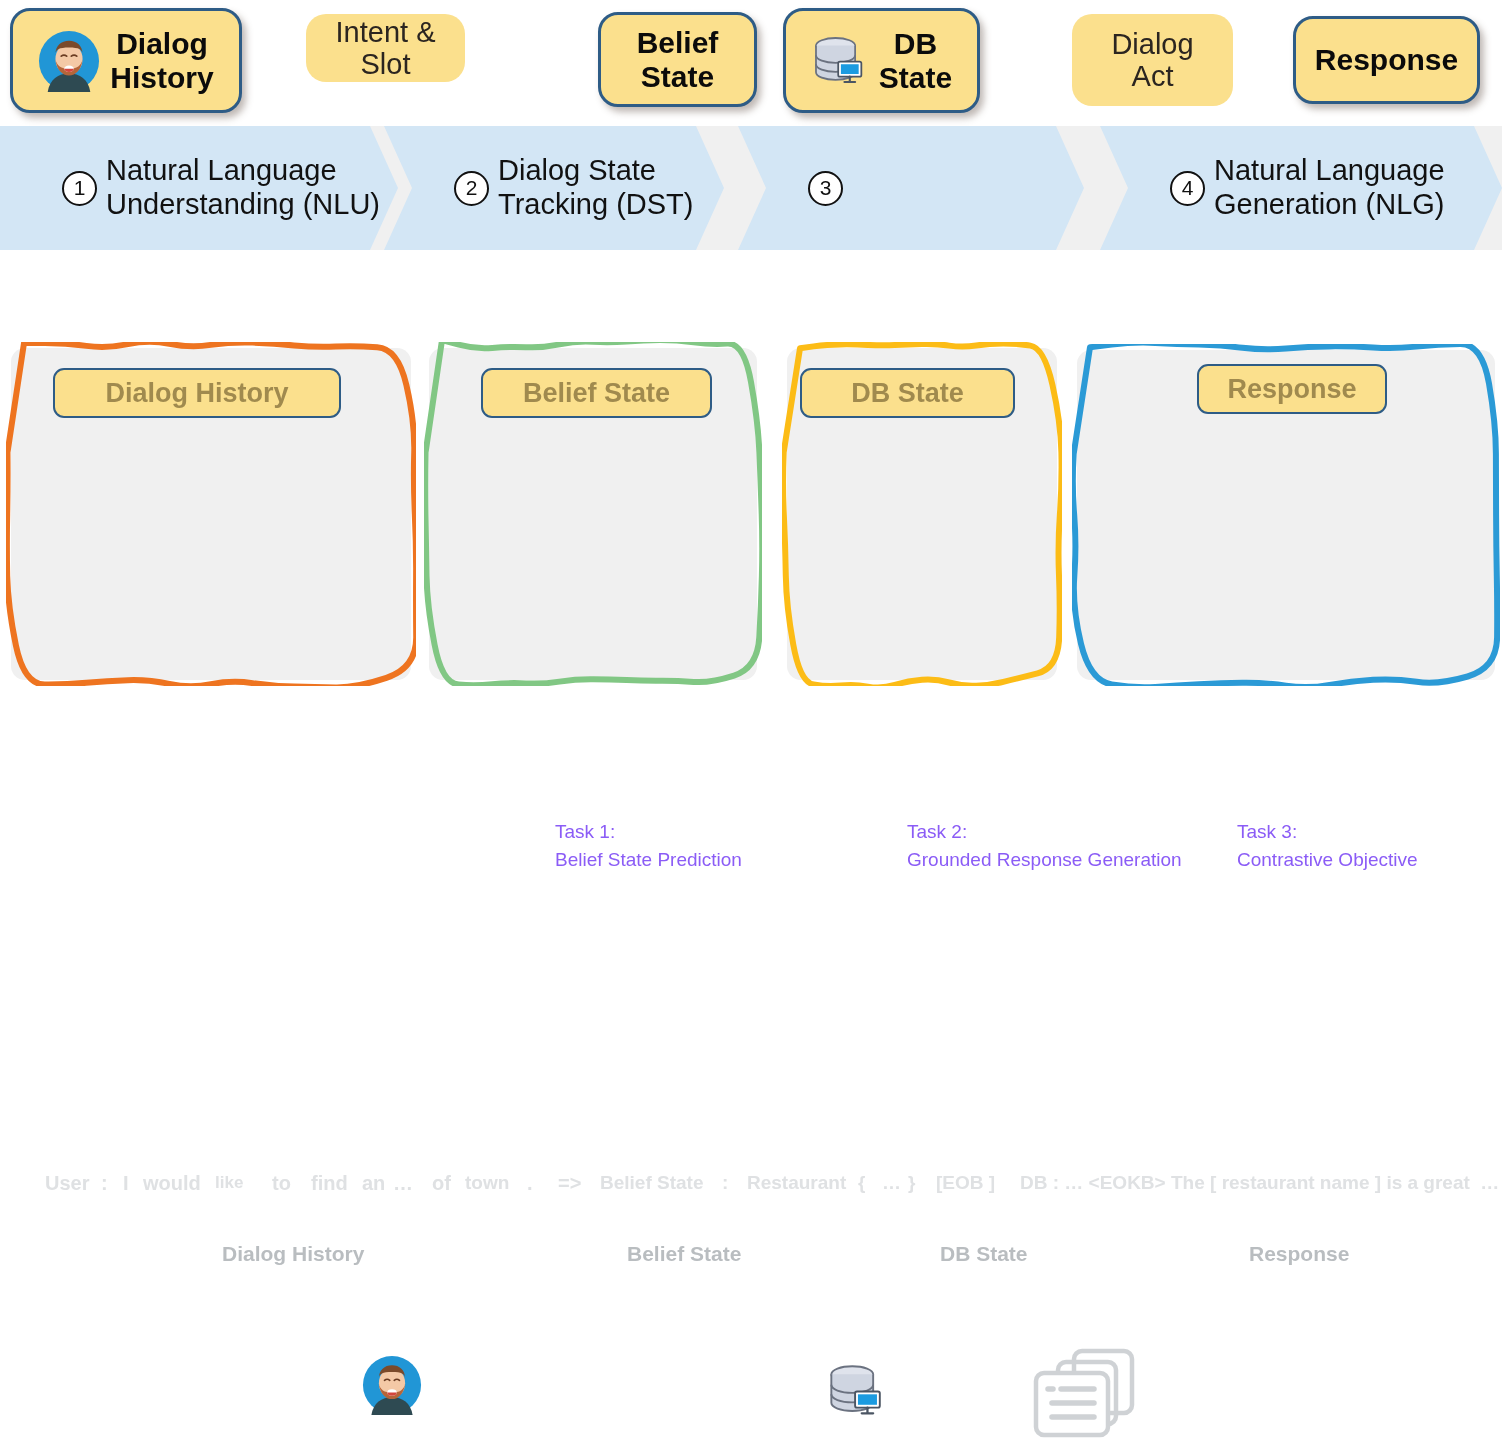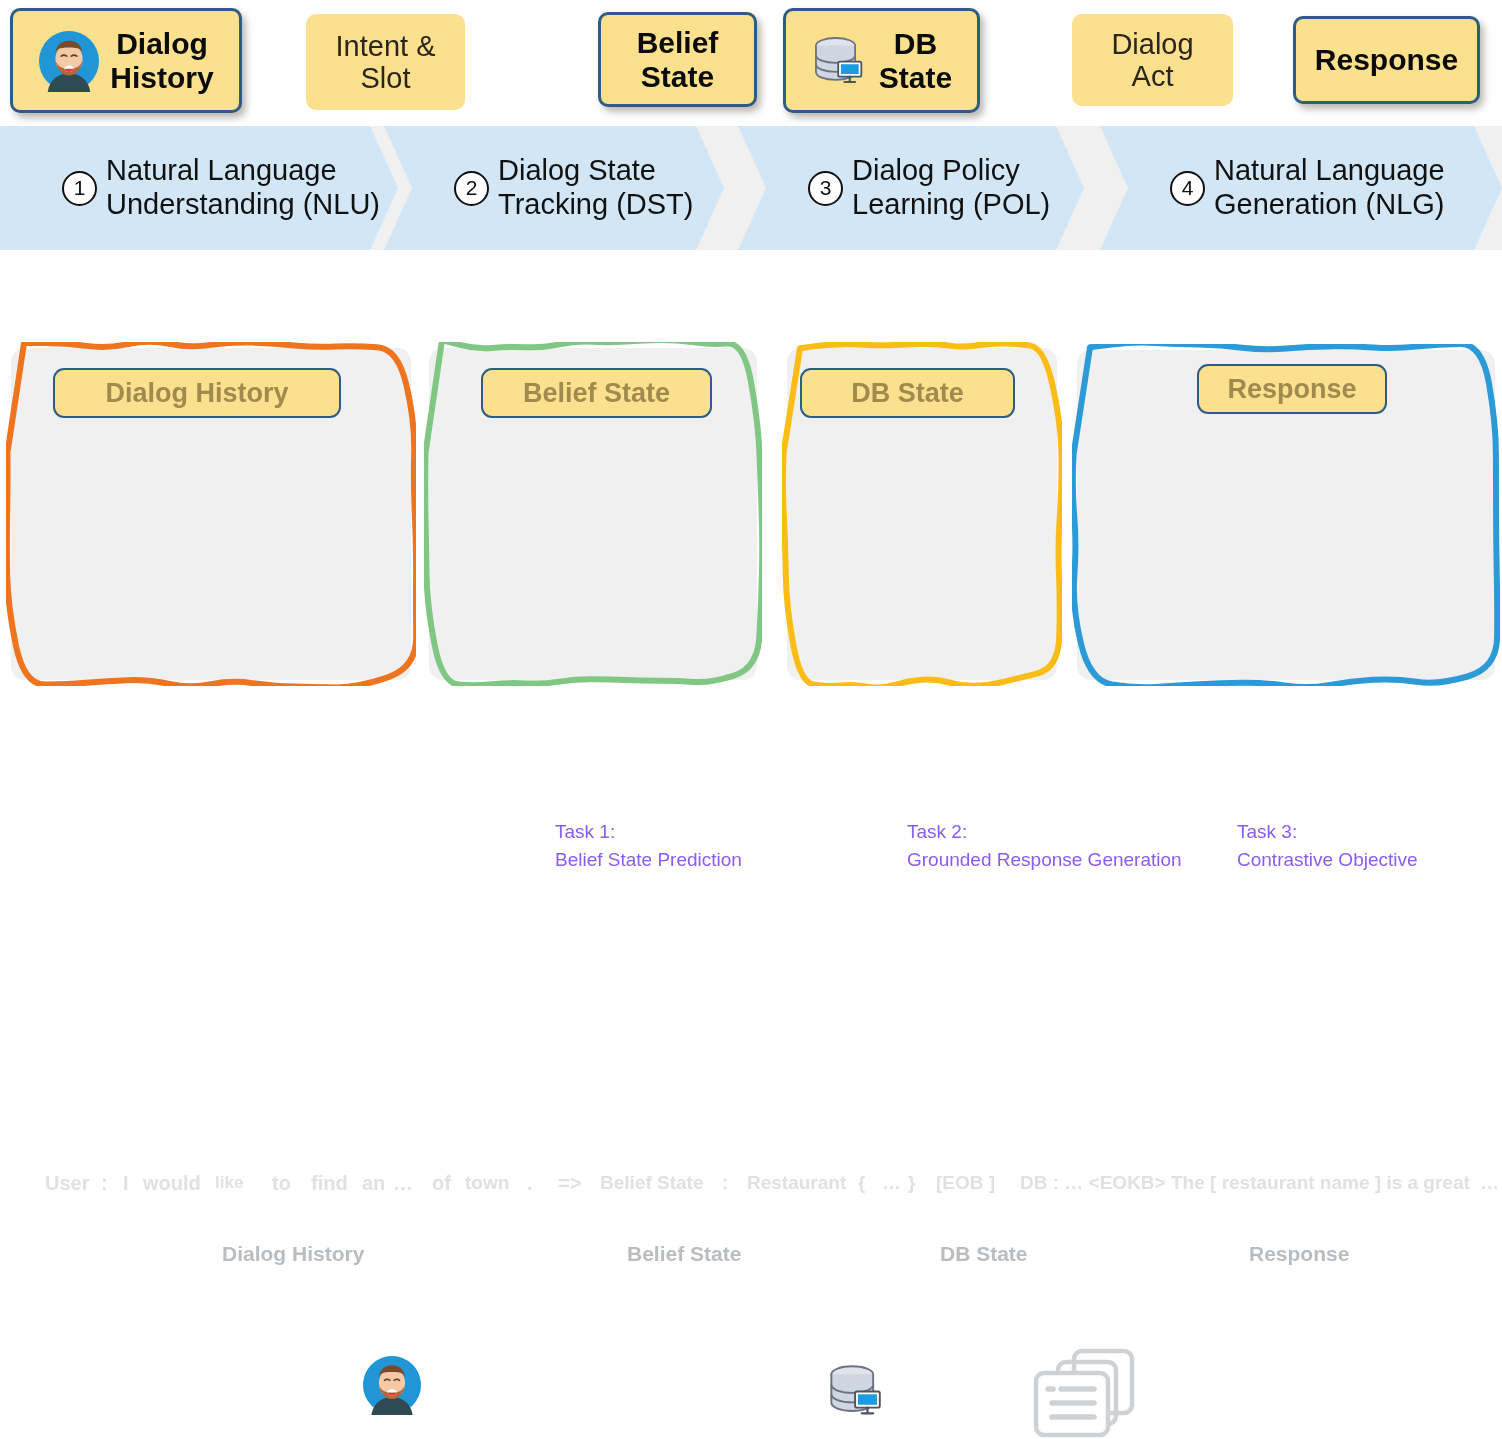--- a/index.html
+++ b/index.html
@@ -12,21 +12,21 @@
     font-family: "Liberation Sans", sans-serif;
     overflow: hidden;
   }
 
   
   #pill-row { position: absolute; left: 0; top: 0; width: 1502px; height: 122px; }
 
   .pill {
     position: absolute;
     background: #fbe08d;
-    border-radius: 10px;
+    border-radius: 20px;
     display: flex;
     align-items: center;
     justify-content: center;
     gap: 10px;
     box-sizing: border-box;
   }
   .pill.strong {
     border: 3px solid #2e5c86;
     box-shadow: 4px 5px 7px rgba(90,70,60,0.38);
   }
@@ -117,21 +117,21 @@
     <path d="M18 25c0-9 6-14 14-14s14 5 14 14c0-5-4-7-14-7s-14 2-14 7z" fill="#7b4a2a"></path>
     <path d="M18 30c1 11 7 17 14 17s13-6 14-17c-1 7-6 10-14 10s-13-3-14-10z" fill="#b4653a"></path>
     <ellipse cx="32" cy="40" rx="5" ry="3.4" fill="#fff"></ellipse>
     <path d="M27 40a5 3.4 0 0 0 10 0z" fill="#d4453c"></path>
     <path d="M24 27c1.6-1.3 4-1.3 5.6 0M34.4 27c1.6-1.3 4-1.3 5.6 0" stroke="#6b3c22" stroke-width="1.8" fill="none" stroke-linecap="round"></path>
   </svg>
       </span>
       <span class="pill-label">Dialog
 History</span>
     </div>
-    <div class="pill soft" style="left: 306px; top: 14px; width: 159px; height: 96px;">
+    <div class="pill soft" style="left: 306px; top: 14px; width: 159px; height: 68px;">
       <span class="pill-label">Intent &amp;
 Slot</span>
     </div>
     <div class="pill strong" style="left: 598px; top: 12px; width: 159px; height: 95px;">
       <span class="pill-label">Belief
 State</span>
     </div>
     <div class="pill strong" style="left: 783px; top: 8px; width: 197px; height: 105px;">
       <span style="display:flex;align-items:center">
         <svg class="db-ico" style="width:58px;height:53.36px" viewBox="0 0 64 60">
@@ -176,22 +176,20 @@
       <span class="chev-lines">Dialog State
 Tracking (DST)</span>
     </div>
     <div class="chev" style="left: 738px; width: 346px;">
       <svg width="346" height="124">
         <path d="M0,0 L318,0 L346,62 L318,124 L0,124 L28,62 Z" fill="#d3e6f5"></path>
       </svg>
     </div>
     <div class="chev-txt" style="left: 808px;">
       <span class="circ-num">3</span>
-      <span class="chev-lines">Dialog Policy
-Learning (POL)</span>
     </div>
     <div class="chev" style="left: 1100px; width: 402px;">
       <svg width="402" height="124">
         <path d="M0,0 L374,0 L402,62 L374,124 L0,124 L28,62 Z" fill="#d3e6f5"></path>
       </svg>
     </div>
     <div class="chev-txt" style="left: 1170px;">
       <span class="circ-num">4</span>
       <span class="chev-lines">Natural Language
 Generation (NLG)</span>

